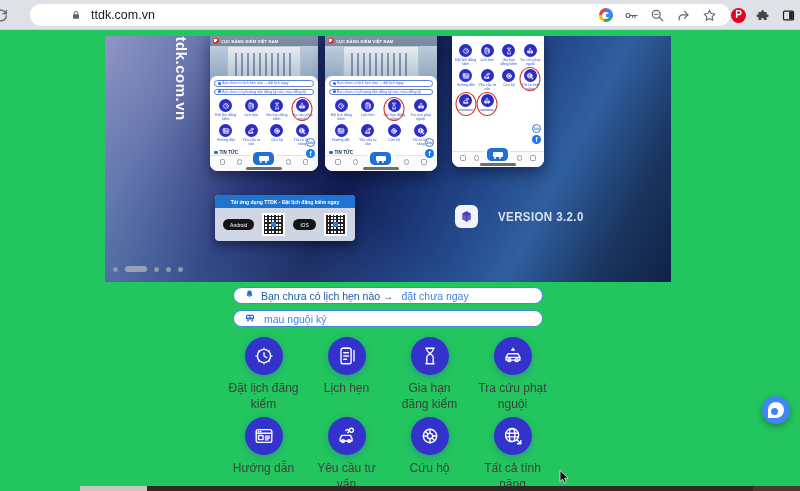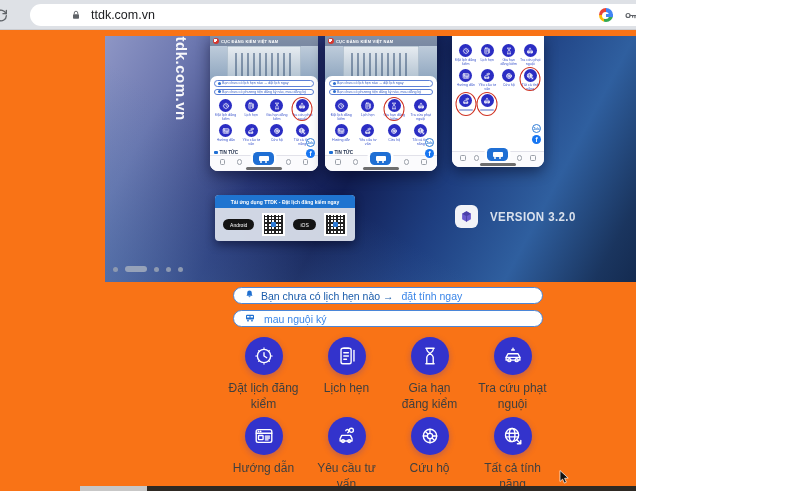--- a/index.html
+++ b/index.html
@@ -1,18 +1,18 @@
 <!DOCTYPE html>
 <html><head>
 <meta charset="utf-8">
 <style>
   *{margin:0;padding:0;box-sizing:border-box}
   html,body{width:800px;height:491px;overflow:hidden;background:#fff;
     font-family:"Liberation Sans", sans-serif;}
-  .stage{position:relative;width:636px;height:491px;background:#f97316;overflow:hidden}
+  .stage{position:relative;width:800px;height:491px;background:#22c55e;overflow:hidden}
 
   
   .toolbar{position:absolute;left:0;top:0;width:800px;height:30px;background:#dee1e6;border-bottom:1px solid #cbccd0}
   .refresh{position:absolute;left:-7px;top:7px;width:16px;height:16px;color:#5f6368}
   .addr{position:absolute;left:30px;top:4px;width:700px;height:22px;background:#fff;border-radius:11px;display:flex;align-items:center}
   .addr .lock{margin-left:40px;width:12px;height:12px;flex:0 0 auto}
   .addr .url{margin-left:9px;font-size:12.5px;color:#202124}
   .addr-icons{margin-left:auto;display:flex;align-items:center;gap:11px;padding-right:13px}
   .tb-ic{width:15px;height:15px;display:flex;align-items:center;justify-content:center}
   .g-icon{width:14px;height:14px;border-radius:50%;position:relative;
@@ -72,21 +72,21 @@
   .qr-panel{position:absolute;left:110px;top:159px;width:140px;border-radius:4px;background:rgba(222,228,238,.92);box-shadow:0 4px 10px rgba(0,0,20,.45)}
   .qr-head{background:#1f74d0;border-radius:4px 4px 0 0;color:#fff;font-size:5px;font-weight:bold;text-align:center;padding:3.5px 3px}
   .qr-body{display:flex;align-items:center;justify-content:space-around;padding:5px 4px}
   .qr-pill{background:#141414;color:#fff;font-size:5px;padding:2.5px 7px;border-radius:7px}
   .qr-code{width:23px;height:23px;background:#fff;padding:2px}
   .qr-code i{display:block;width:100%;height:100%;position:relative;
     background:repeating-linear-gradient(0deg,#222 0 1.5px,transparent 1.5px 3.4px),repeating-linear-gradient(90deg,#222 0 1.5px,#fff 1.5px 3.4px)}
   .qr-code i::after{content:"";position:absolute;inset:7px;background:#2f7cd6;border-radius:1px}
 
   
-  .version{position:absolute;left:350px;top:169px;display:flex;align-items:center;gap:12px}
+  .version{position:absolute;left:350px;top:169px;display:flex;align-items:center;gap:20px}
   .v-icon{width:23px;height:23px;background:#f2f3f7;border-radius:6px;display:flex;align-items:center;justify-content:center}
   .v-text{color:#e9edf4;font-weight:bold;font-size:11.5px;letter-spacing:.4px;transform:scaleY(1.12);opacity:.92}
 
   
   .dots{position:absolute;left:8px;bottom:10px;display:flex;align-items:center;gap:7px}
   .dot{width:5px;height:5px;border-radius:50%;background:#8d99b0}
   .dot.active{width:22px;height:6px;border-radius:3px;background:#96a2b9}
 
   
   .notifs{position:absolute;left:388px;top:287px;transform:translateX(-50%);width:310px;display:flex;flex-direction:column;gap:6px}
@@ -582,21 +582,21 @@
       </div>
     </div>
 
   <div class="notifs" id="notifs">
       <div class="notif">
         <span><svg width="11" height="11" viewBox="0 0 24 24">
             <path d="M12 3a5 5 0 0 0-5 5v3.2L5.5 14.5h13L17 11.2V8a5 5 0 0 0-5-5z" fill="#1f6fd0"></path>
             <path d="M9.8 16a2.2 2.2 0 0 0 4.4 0z" fill="#1f6fd0"></path>
           </svg></span>
         <span>Bạn chưa có lịch hẹn nào →</span>
-        <span class="link">đặt tính ngay</span>
+        <span class="link">đặt chưa ngay</span>
       </div>
       <div class="notif">
         <span><svg width="12" height="12" viewBox="0 0 24 24">
             <rect x="4" y="5.5" width="16" height="9.5" rx="2.2" fill="#1f6fd0"></rect>
             <rect x="6" y="8" width="5" height="3.2" rx=".6" fill="#fff"></rect>
             <rect x="13" y="8" width="5" height="3.2" rx=".6" fill="#fff"></rect>
             <circle cx="8" cy="17.3" r="1.7" fill="#1f6fd0"></circle>
             <circle cx="16" cy="17.3" r="1.7" fill="#1f6fd0"></circle>
           </svg></span>
         <span class="link">mau nguội ký</span>

